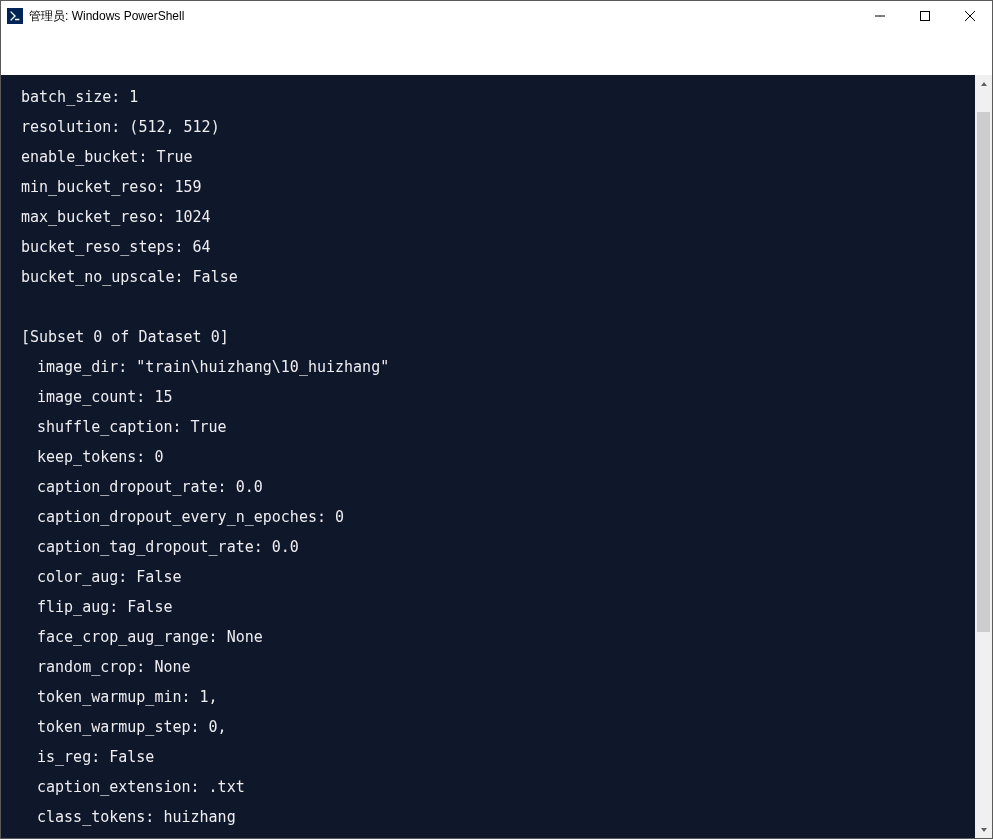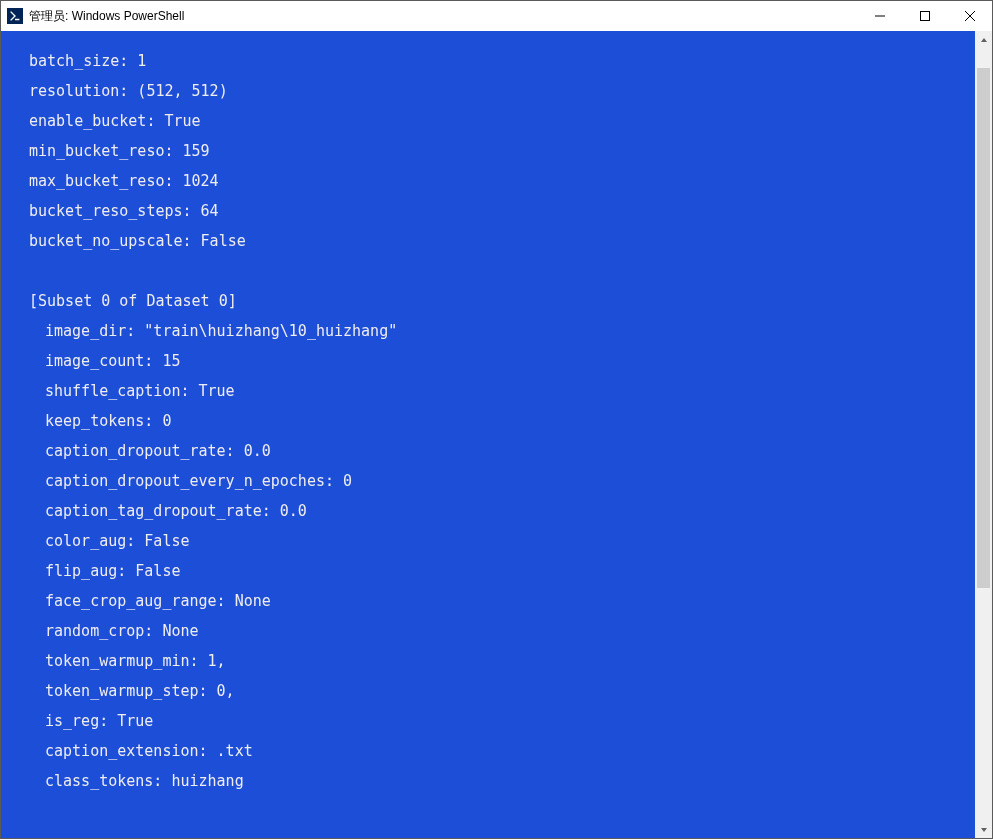--- a/index.html
+++ b/index.html
@@ -10,20 +10,21 @@
     height: 839px;
     overflow: hidden;
   }
   .window {
     width: 993px;
     height: 839px;
     background: #fff;
     display: flex;
     flex-direction: column;
     border: 1px solid #5a5a5a;
+    gap: 44px;
   }
   .titlebar {
     height: 30px;
     background: #ffffff;
     display: flex;
     align-items: center;
     padding-left: 6px;
     font-size: 12px;
     color: #000;
     user-select: none;
@@ -52,27 +53,27 @@
   }
   .console-wrap {
     flex: 1;
     display: flex;
     background: #012456;
     position: relative;
     overflow: hidden;
   }
   .console {
     flex: 1;
-    background: #1d4ed8;
+    background: #0f172a;
     color: #eeedf0;
     font-family: "NSimSun","SimSun",Consolas,monospace;
     font-size: 15px;
     line-height: 15px;
     white-space: pre;
-    padding: 8px;
+    padding: 0;
     overflow: hidden;
   }
   .line { display: block; min-height: 15px; }
   .ind1 { padding-left: 20px; }
   .ind2 { padding-left: 36px; }
   .scrollbar {
     width: 17px;
     background: #f0f0f0;
     display: flex;
     flex-direction: column;
@@ -143,21 +144,21 @@
 <span class="line ind2">keep_tokens: 0</span>
 <span class="line ind2">caption_dropout_rate: 0.0</span>
 <span class="line ind2">caption_dropout_every_n_epoches: 0</span>
 <span class="line ind2">caption_tag_dropout_rate: 0.0</span>
 <span class="line ind2">color_aug: False</span>
 <span class="line ind2">flip_aug: False</span>
 <span class="line ind2">face_crop_aug_range: None</span>
 <span class="line ind2">random_crop: None</span>
 <span class="line ind2">token_warmup_min: 1,</span>
 <span class="line ind2">token_warmup_step: 0,</span>
-<span class="line ind2">is_reg: True</span>
+<span class="line ind2">is_reg: False</span>
 <span class="line ind2">caption_extension: .txt</span>
 <span class="line ind2">class_tokens: huizhang</span>
 <span class="line"> </span>
 
 
 
 
 
 
 

